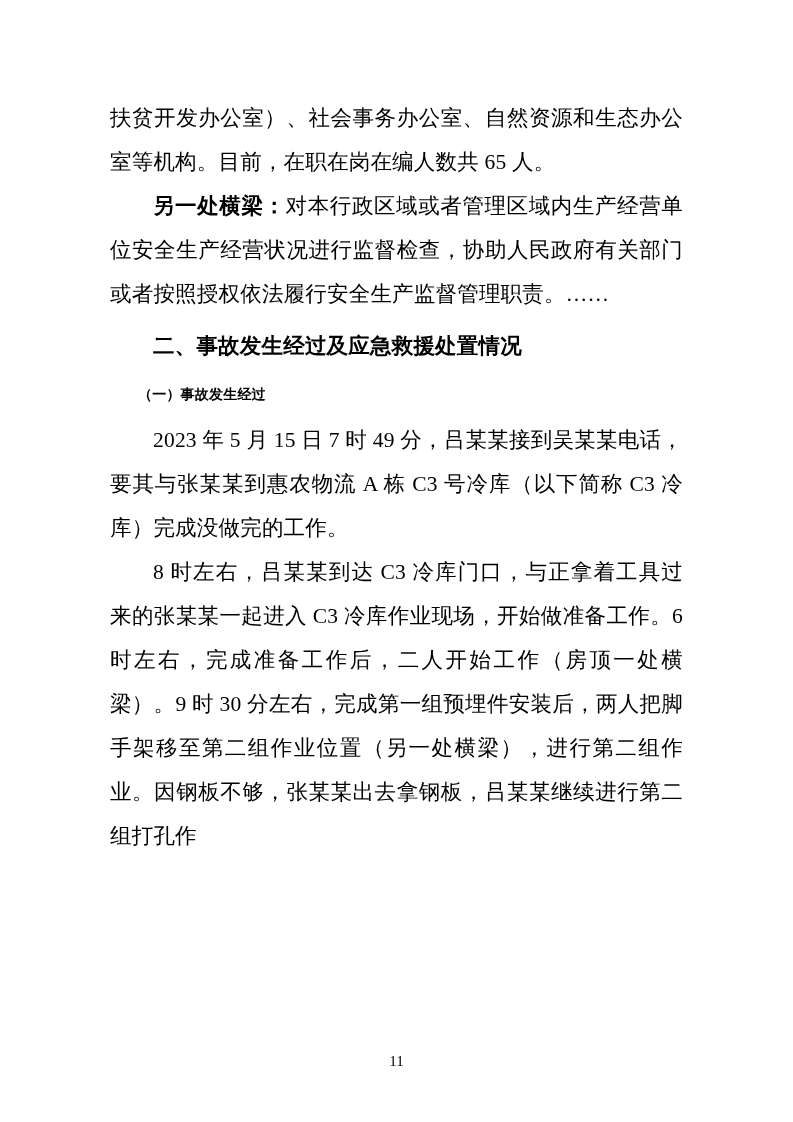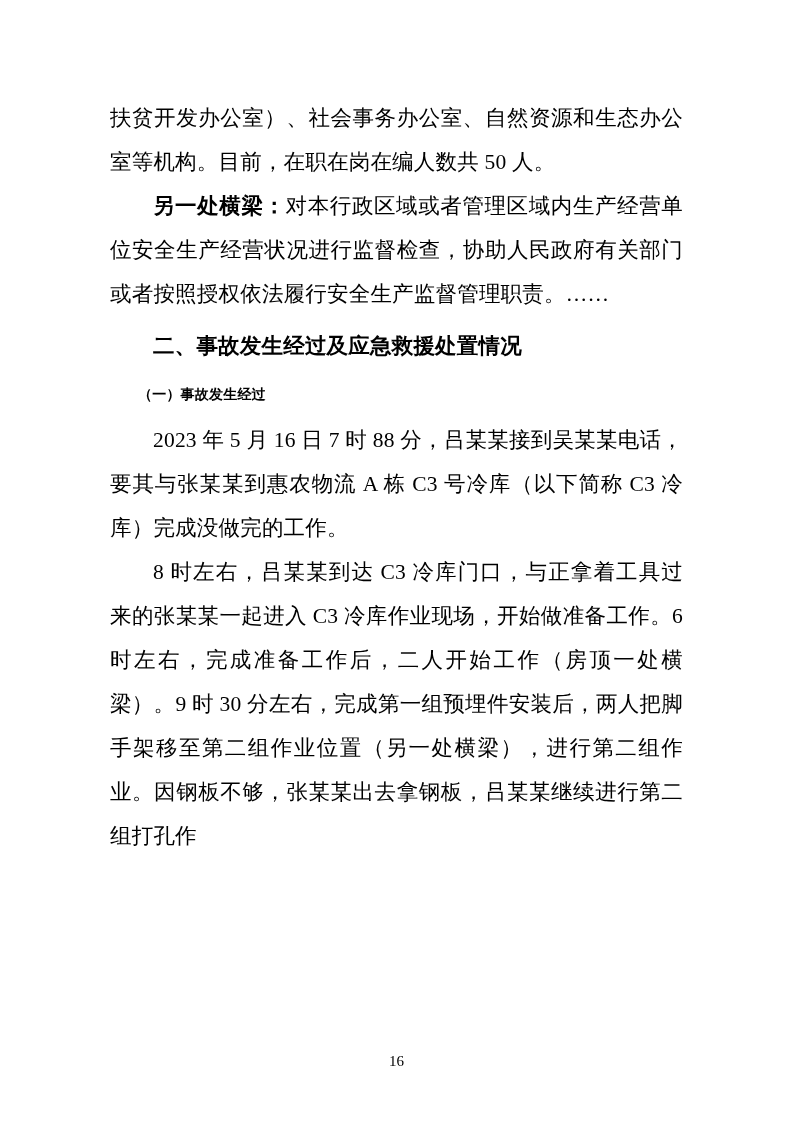--- a/index.html
+++ b/index.html
@@ -68,31 +68,31 @@
     font-family: "Liberation Serif", serif;
     color: #000;
   }
 </style>
 </head>
 <body>
 
 <div class="page">
   <div class="doc-body">
 
-    <p class="para">扶贫开发办公室）、社会事务办公室、自然资源和生态办公室等机构。目前，在职在岗在编人数共 50 人。</p>
+    <p class="para">扶贫开发办公室）、社会事务办公室、自然资源和生态办公室等机构。目前，在职在岗在编人数共 65 人。</p>
 
     <p class="indent2"><span class="bold">另一处横梁：</span><span>对本行政区域或者管理区域内生产经营单位安全生产经营状况进行监督检查，协助人民政府有关部门或者按照授权依法履行安全生产监督管理职责。……</span></p>
 
 
     <div class="blockgap"></div>
 
     <p class="heading">二、事故发生经过及应急救援处置情况</p>
 
     <p class="subheading">（一）事故发生经过</p>
 
-    <p class="indent2">2023 年 5 月 16 日 7 时 88 分，吕某某接到吴某某电话，要其与张某某到惠农物流 A 栋 C3 号冷库（以下简称 C3 冷库）完成没做完的工作。</p>
+    <p class="indent2">2023 年 5 月 15 日 7 时 49 分，吕某某接到吴某某电话，要其与张某某到惠农物流 A 栋 C3 号冷库（以下简称 C3 冷库）完成没做完的工作。</p>
 
     <p class="indent2">8 时左右，吕某某到达 C3 冷库门口，与正拿着工具过来的张某某一起进入 C3 冷库作业现场，开始做准备工作。6 时左右，完成准备工作后，二人开始工作（房顶一处横梁）。9 时 30 分左右，完成第一组预埋件安装后，两人把脚手架移至第二组作业位置（另一处横梁），进行第二组作业。因钢板不够，张某某出去拿钢板，吕某某继续进行第二组打孔作</p>
 
   </div>
 
-  <div class="footer">16</div>
+  <div class="footer">11</div>
 </div>
 
 </body></html>

